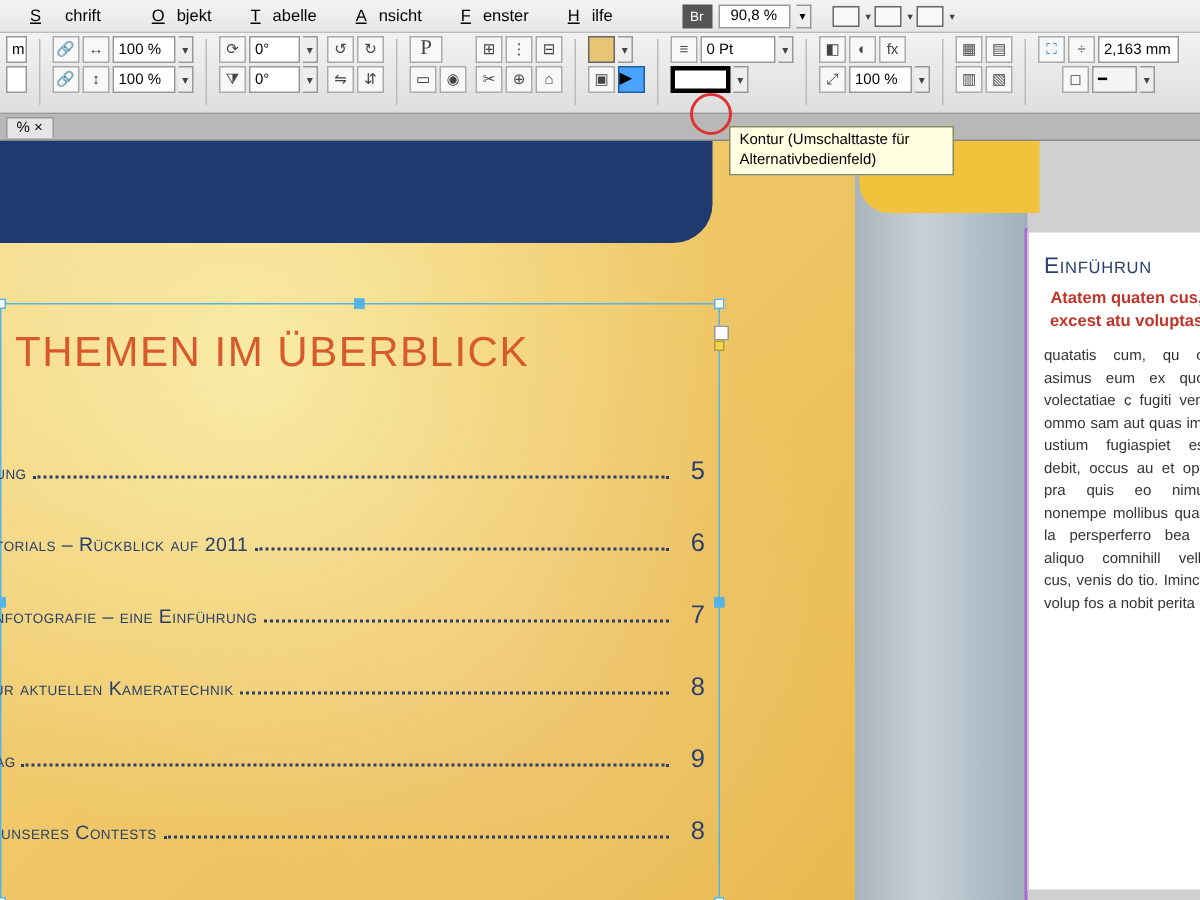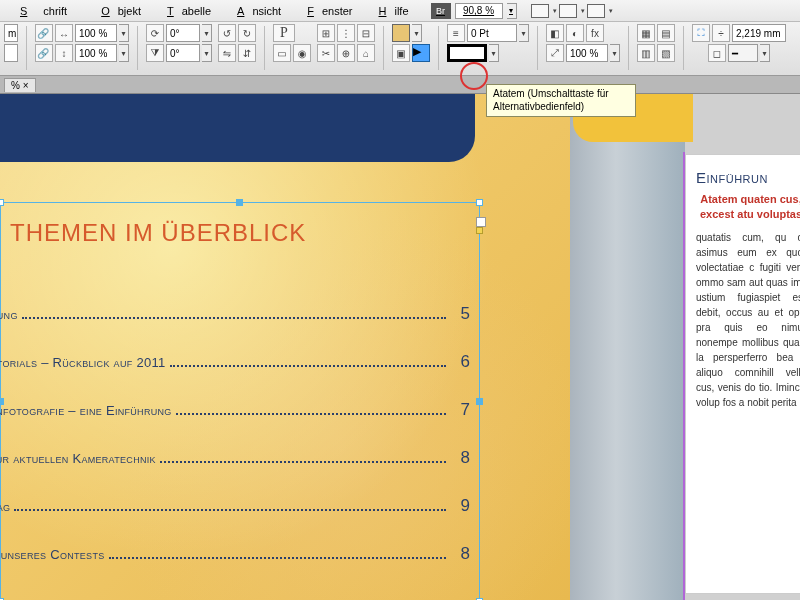--- a/index.html
+++ b/index.html
@@ -1,20 +1,20 @@
 <!DOCTYPE html>
 <html><head>
 <meta charset="utf-8">
 <style>
   * { box-sizing: border-box; margin: 0; padding: 0; }
   body { font-family: "Segoe UI", Tahoma, sans-serif; font-size: 11px; background: #fff; width: 800px; height: 600px; overflow: hidden; position: relative; }
   .menubar { height: 22px; background: linear-gradient(#f4f4f4,#e6e6e6); border-bottom: 1px solid #bbb; display: flex; align-items: center; padding-left: 4px; gap: 2px; }
   .menubar span { padding: 2px 8px; cursor: default; }
   .menubar .u { text-decoration: underline; }
-  .zoombox { margin-left: 0; display:flex; align-items:flex-end; gap:4px;text-decoration:underline; }
+  .zoombox { margin-left: 24px; display:flex; align-items:flex-end; gap:4px; }
   .zoombox .br { width:20px; height:16px; background:#555; color:#fff; font-size:9px; display:flex; align-items:center; justify-content:center; }
   .zoombox input { width:48px; height:16px; font-size:10px; border:1px solid #999; text-align:center; }
   .zoombox .dd { width:10px; height:16px; border:1px solid #999; border-left:none; background:#eee; display:flex;align-items:center;justify-content:center;font-size:8px;}
   .menugap { width:10px; }
   .viewicons { display:flex; gap:10px; margin-left:12px; }
   .vicon { width:18px; height:14px; border:1px solid #666; background:#f8f8f8; position:relative; }
   .vicon::after{content:"▾"; font-size:7px; position:absolute; right:-9px; top:2px; color:#444;}
   .toolbar { height: 54px; background: linear-gradient(#f2f2f2,#dedede); border-bottom: 1px solid #999; display:flex; align-items:flex-start; padding:2px 4px; gap:6px; flex-wrap:wrap; }
   .tb-group { display:flex; flex-direction:column; gap:2px; }
   .tb-row { display:flex; align-items:center; gap:2px; }
@@ -36,21 +36,21 @@
   .page-left .flowerblur { position:absolute; inset:0; background:radial-gradient(circle at 30% 30%, rgba(255,255,200,0.6), transparent 60%), radial-gradient(circle at 60% 70%, rgba(240,200,120,0.7), transparent 50%);}
   .blue-band { position:absolute; left:0; top:0; width:475px; height:68px; background:#1f3a6e; border-bottom-right-radius:26px; }
   .toc-frame { position:absolute; left:0; top:108px; width:480px; height:400px; border:1px solid #56b3e6; }
   .toc-frame .handle { position:absolute; width:7px; height:7px; background:#fff; border:1px solid #56b3e6; }
   .toc-frame .h-tl{left:-4px;top:-4px;} .toc-frame .h-tr{right:-4px;top:-4px;} .toc-frame .h-bl{left:-4px;bottom:-4px;} .toc-frame .h-br{right:-4px;bottom:-4px;}
   .toc-frame .h-tm{left:50%;top:-4px;margin-left:-4px;background:#56b3e6;}
   .toc-frame .h-ml{left:-4px;top:50%;margin-top:-4px;background:#56b3e6;}
   .toc-frame .h-mr{right:-4px;top:50%;margin-top:-4px;background:#56b3e6;}
   .toc-frame .outport{position:absolute;right:-7px;top:14px;width:10px;height:10px;background:#fff;border:1px solid #999;}
   .toc-frame .ycap{position:absolute;right:-4px;top:24px;width:7px;height:7px;background:#f2d352;border:1px solid #b59c2e;}
-  .toc-title { position:absolute; left:10px; top:125px; font-size:24px; letter-spacing:1px; color:#d65a2c; font-weight:300; font-family:"Segoe UI Light","Segoe UI",sans-serif;}
+  .toc-title { position:absolute; left:10px; top:125px; font-size:28px; letter-spacing:1px; color:#d65a2c; font-weight:300; font-family:"Segoe UI Light","Segoe UI",sans-serif;}
   .toc-list { position:absolute; left:-10px; top:210px; width:480px; }
   .toc-row { display:flex; align-items:baseline; color:#2a3f6b; font-size:13px; margin-bottom:28px; font-family:"Segoe UI",sans-serif;}
   .toc-row .name { white-space:nowrap; font-variant:small-caps; letter-spacing:0.3px;}
   .toc-row .dots { flex:1; border-bottom:2px dotted #2a3f6b; margin:0 4px 3px 4px; }
   .toc-row .pg { width:20px; text-align:right; font-size:17px;}
   .gutter { position:absolute; left:570px; top:0; width:115px; height:506px; background:linear-gradient(90deg,#aab4bd 0%, #c8d0d6 40%, #9fb0bc 100%);}
   .gutter .yellowtab{position:absolute;right:-8px;top:0;width:120px;height:48px;background:#f2c23b;border-bottom-left-radius:20px;}
   .page-right { position:absolute; left:685px; top:60px; width:130px; height:440px; background:#fff; border:1px solid #ccc; }
   .page-right-guide { position:absolute; left:683px; top:58px; width:2px; height:448px; background:#b066d6; }
   .pr-head { color:#2a3f6b; font-size:15px; font-variant:small-caps; padding:14px 8px 6px 10px; letter-spacing:0.5px;}
@@ -196,32 +196,32 @@
     <div class="tb-row">
       <div class="tb-icon">▥</div>
       <div class="tb-icon">▧</div>
     </div>
   </div>
   <div class="sep"></div>
   <div class="tb-group topbar-right">
     <div class="tb-row">
       <div class="tb-icon" style="color:#2a7fd4">⛶</div>
       <div class="tb-icon">÷</div>
-      <div class="tb-field mm-field">2,219 mm</div>
+      <div class="tb-field mm-field">2,163 mm</div>
     </div>
     <div class="tb-row">
       <div class="tb-icon">◻</div>
       <div class="tb-field" style="width:30px;background:#f4f4f4">━</div>
       <div class="tb-dd">▾</div>
     </div>
   </div>
 </div>
 
 <div class="highlight-circle"></div>
-<div class="tooltip">Atatem (Umschalttaste für Alternativbedienfeld)</div>
+<div class="tooltip">Kontur (Umschalttaste für Alternativbedienfeld)</div>
 
 <div class="tabbar">
   <div class="tab"><span>%</span> ×</div>
 </div>
 
 <div class="canvas">
   <div class="page-left">
     <div class="flowerblur"></div>
     <div class="blue-band"></div>
     <div class="toc-title">THEMEN IM ÜBERBLICK</div>

